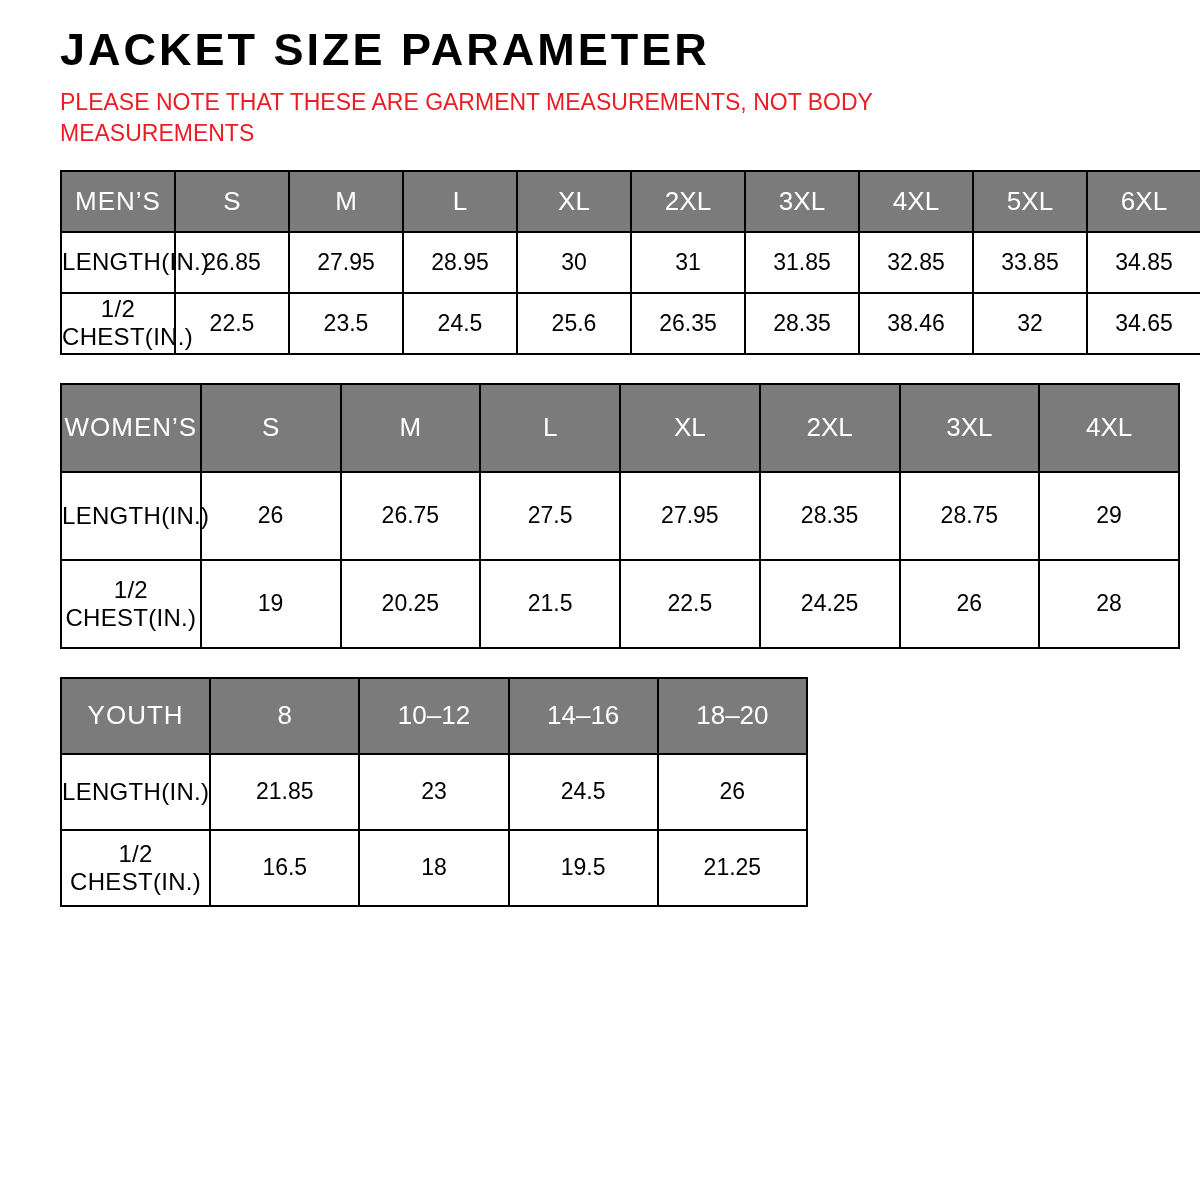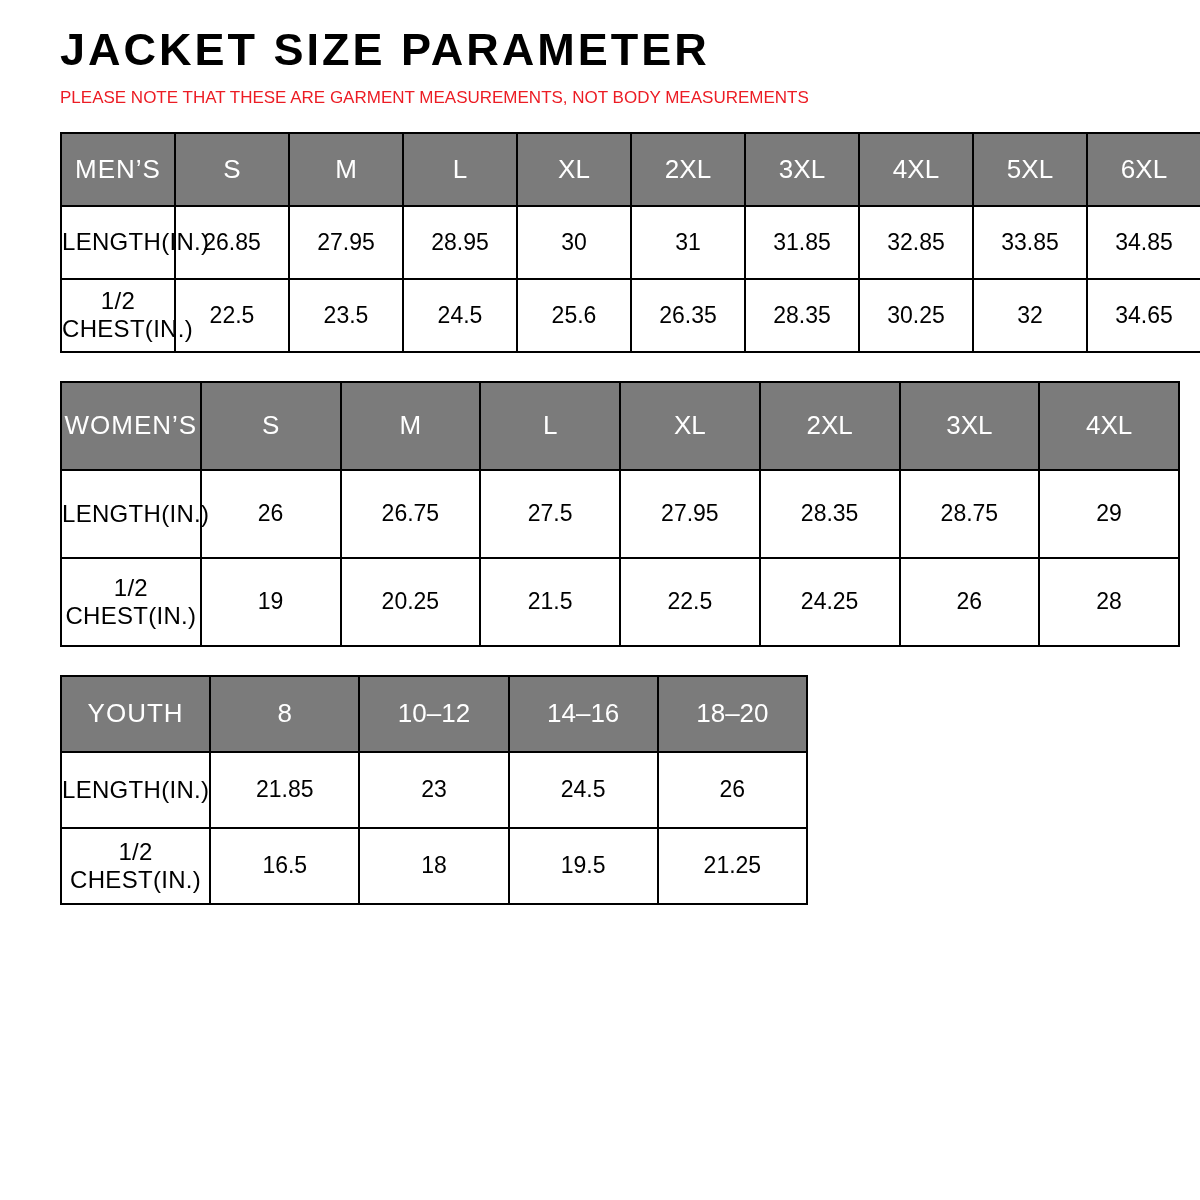--- a/index.html
+++ b/index.html
@@ -25,21 +25,21 @@
   .title {
     font-size: 45px;
     font-weight: bold;
     letter-spacing: 3px;
     line-height: 1.05;
     margin: 0 0 14px 0;
     color: #000;
   }
   .note {
     color: #ec1c24;
-    font-size: 17px;
+    font-size: 23px;
     line-height: 1.32;
     margin: 0 0 22px 0;
     max-width: 930px;
   }
   table.sizechart {
     border-collapse: collapse;
     table-layout: fixed;
     margin-bottom: 28px;
     border: 2px solid #000;
   }
@@ -63,21 +63,21 @@
   table.sizechart tr.head td.size {
     font-size: 26px;
   }
   table.sizechart td.rowlabel {
     font-size: 24px;
     letter-spacing: 0.3px;
   }
 
   
   #mens-table { width: 1142px; }
-  #mens-table tr { height: 73px; }
+  #mens-table tr { height: 61px; }
   #mens-table td.rowlabel { width: 222px; }
   #mens-table td.val { width: 102px; border-radius: 30px; }
 
   
   #womens-table { width: 1120px; }
   #womens-table tr { height: 88px; }
   #womens-table td.rowlabel { width: 256px; }
   #womens-table td.val { width: 123px; }
 
   
@@ -136,21 +136,21 @@
         <td class="val">34.85</td>
       </tr>
       <tr>
         <td class="rowlabel">1/2 CHEST(IN.)</td>
         <td class="val">22.5</td>
         <td class="val">23.5</td>
         <td class="val">24.5</td>
         <td class="val">25.6</td>
         <td class="val">26.35</td>
         <td class="val">28.35</td>
-        <td class="val">30.25</td>
+        <td class="val">38.46</td>
         <td class="val">32</td>
         <td class="val">34.65</td>
       </tr>
     </tbody>
   </table>
 
   <table class="sizechart" id="womens-table">
     <tbody>
       <tr class="head">
         <td class="label">WOMEN’S</td>

